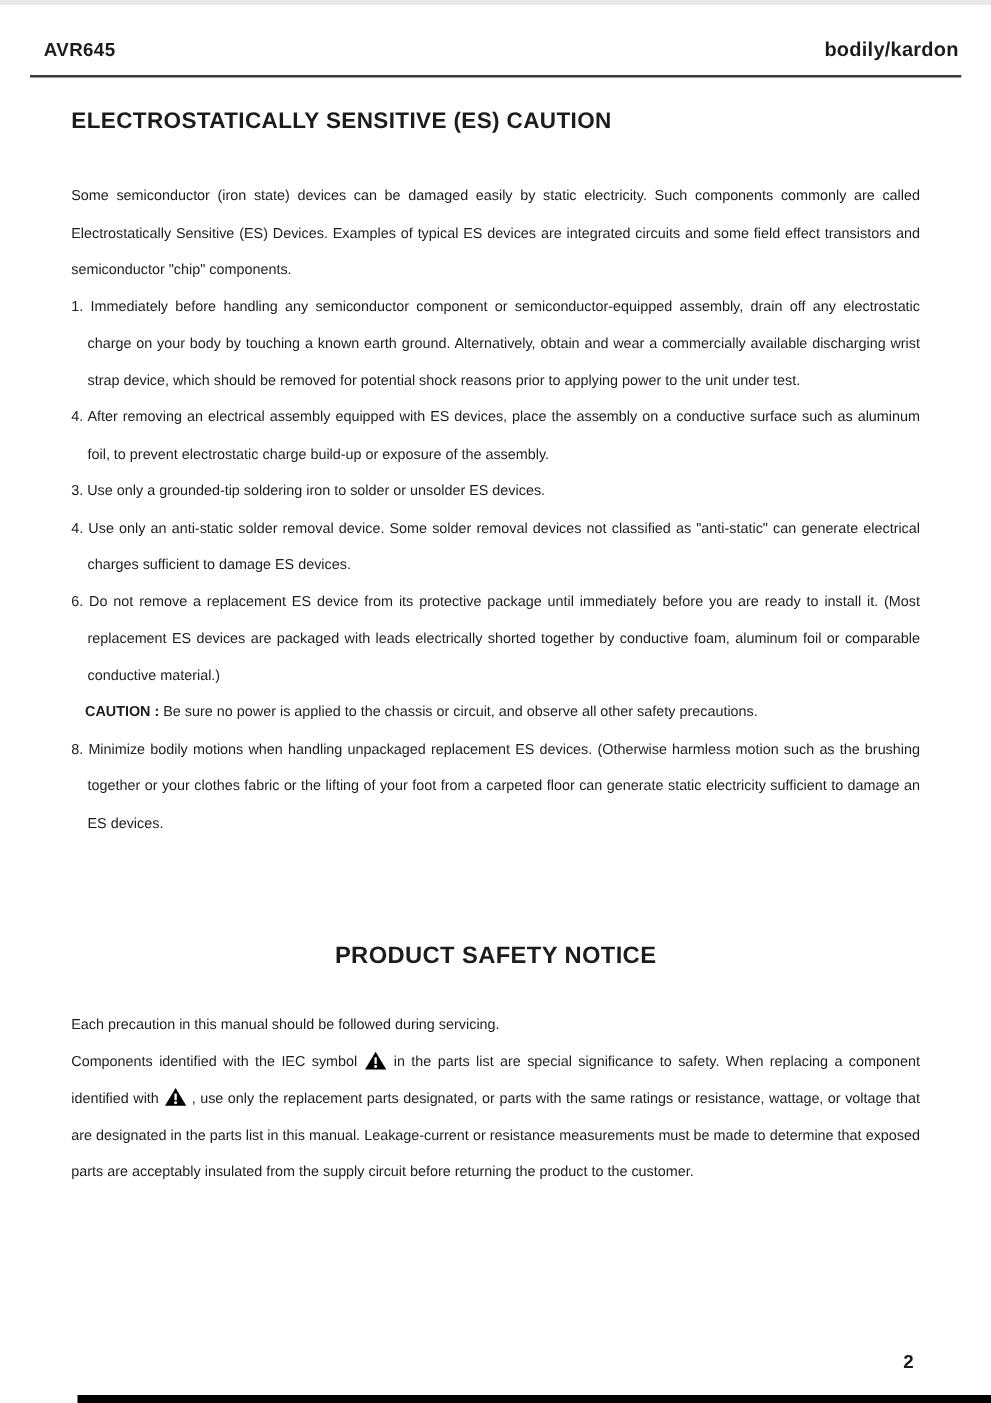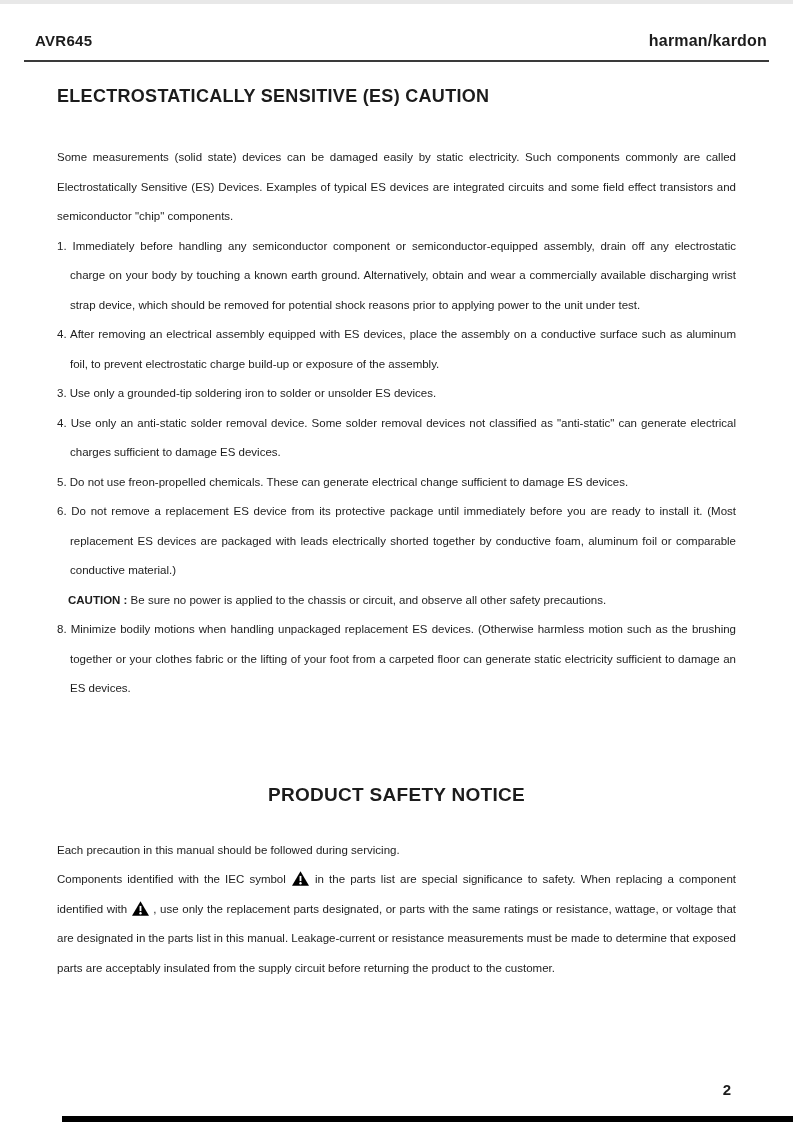--- a/index.html
+++ b/index.html
@@ -82,35 +82,34 @@
     background: #000;
   }
 </style>
 </head>
 <body>
 
 <div class="page">
 
   <div class="header">
     <span class="model">AVR645</span>
-    <span class="brand">harman/kardon</span>
+    <span class="brand">bodily/kardon</span>
   </div>
   <hr class="header-rule">
 
   <div class="content">
 
     <h1 class="es-title">ELECTROSTATICALLY SENSITIVE (ES) CAUTION</h1>
 
-    <p class="bodytext intro">Some measurements (solid state) devices can be damaged easily by static electricity. Such components commonly are called Electrostatically Sensitive (ES) Devices. Examples of typical ES devices are integrated circuits and some field effect transistors and semiconductor "chip" components.</p>
+    <p class="bodytext intro">Some semiconductor (iron state) devices can be damaged easily by static electricity. Such components commonly are called Electrostatically Sensitive (ES) Devices. Examples of typical ES devices are integrated circuits and some field effect transistors and semiconductor "chip" components.</p>
 
     <p class="bodytext list-item">1. Immediately before handling any semiconductor component or semiconductor-equipped assembly, drain off any electrostatic charge on your body by touching a known earth ground. Alternatively, obtain and wear a commercially available discharging wrist strap device, which should be removed for potential shock reasons prior to applying power to the unit under test.</p>
     <p class="bodytext list-item">4. After removing an electrical assembly equipped with ES devices, place the assembly on a conductive surface such as aluminum foil, to prevent electrostatic charge build-up or exposure of the assembly.</p>
     <p class="bodytext list-item">3. Use only a grounded-tip soldering iron to solder or unsolder ES devices.</p>
     <p class="bodytext list-item">4. Use only an anti-static solder removal device. Some solder removal devices not classified as "anti-static" can generate electrical charges sufficient to damage ES devices.</p>
-    <p class="bodytext list-item">5. Do not use freon-propelled chemicals. These can generate electrical change sufficient to damage ES devices.</p>
     <p class="bodytext list-item">6. Do not remove a replacement ES device from its protective package until immediately before you are ready to install it. (Most replacement ES devices are packaged with leads electrically shorted together by conductive foam, aluminum foil or comparable conductive material.)</p>
     <p class="bodytext caution"><span class="caution-label">CAUTION :</span><span> Be sure no power is applied to the chassis or circuit, and observe all other safety precautions.</span></p>
     <p class="bodytext list-item">8. Minimize bodily motions when handling unpackaged replacement ES devices. (Otherwise harmless motion such as the brushing together or your clothes fabric or the lifting of your foot from a carpeted floor can generate static electricity sufficient to damage an ES devices.</p>
 
     <h2 class="safety-title">PRODUCT SAFETY NOTICE</h2>
 
     <p class="bodytext safety-p1">Each precaution in this manual should be followed during servicing.</p>
 
     <p class="bodytext"><span>Components identified with the IEC symbol </span><svg class="warn" viewBox="0 0 26 22">
           <path d="M13 0 L26 22 H0 Z"></path>

